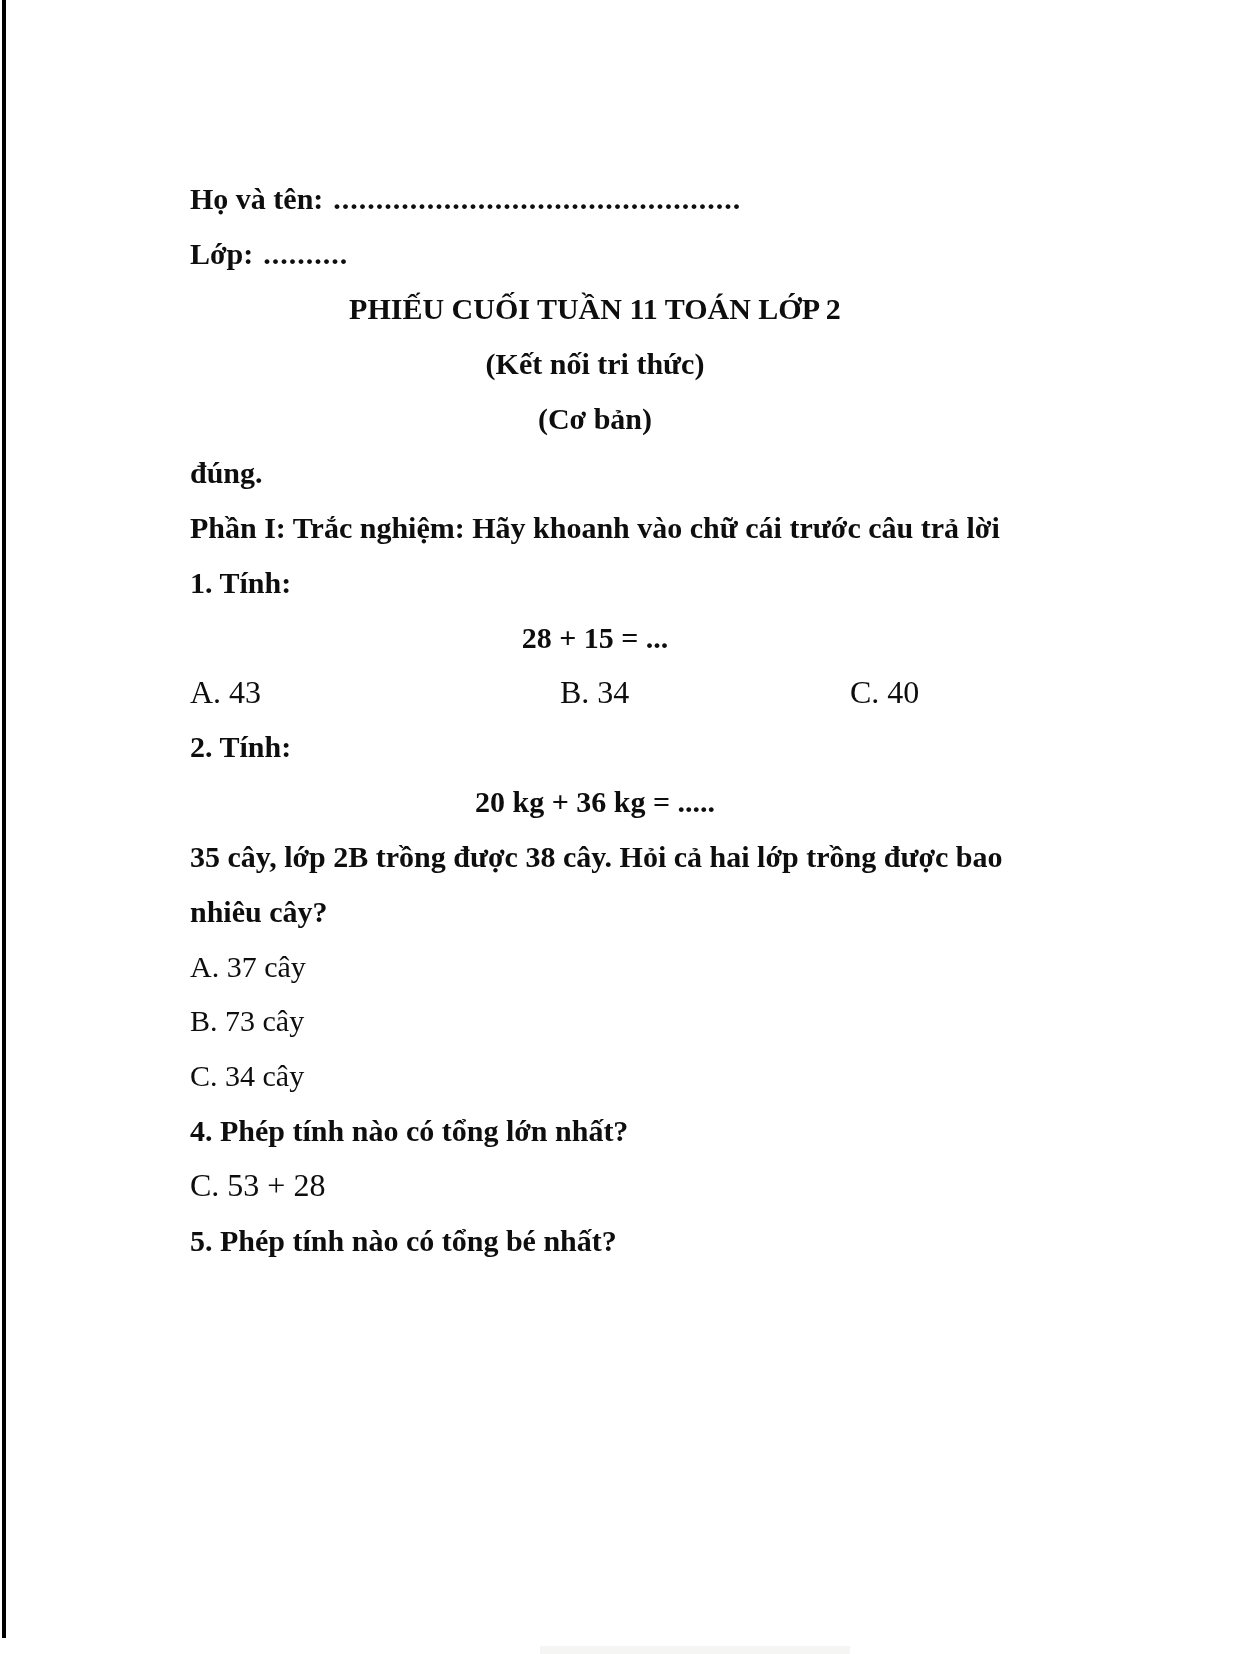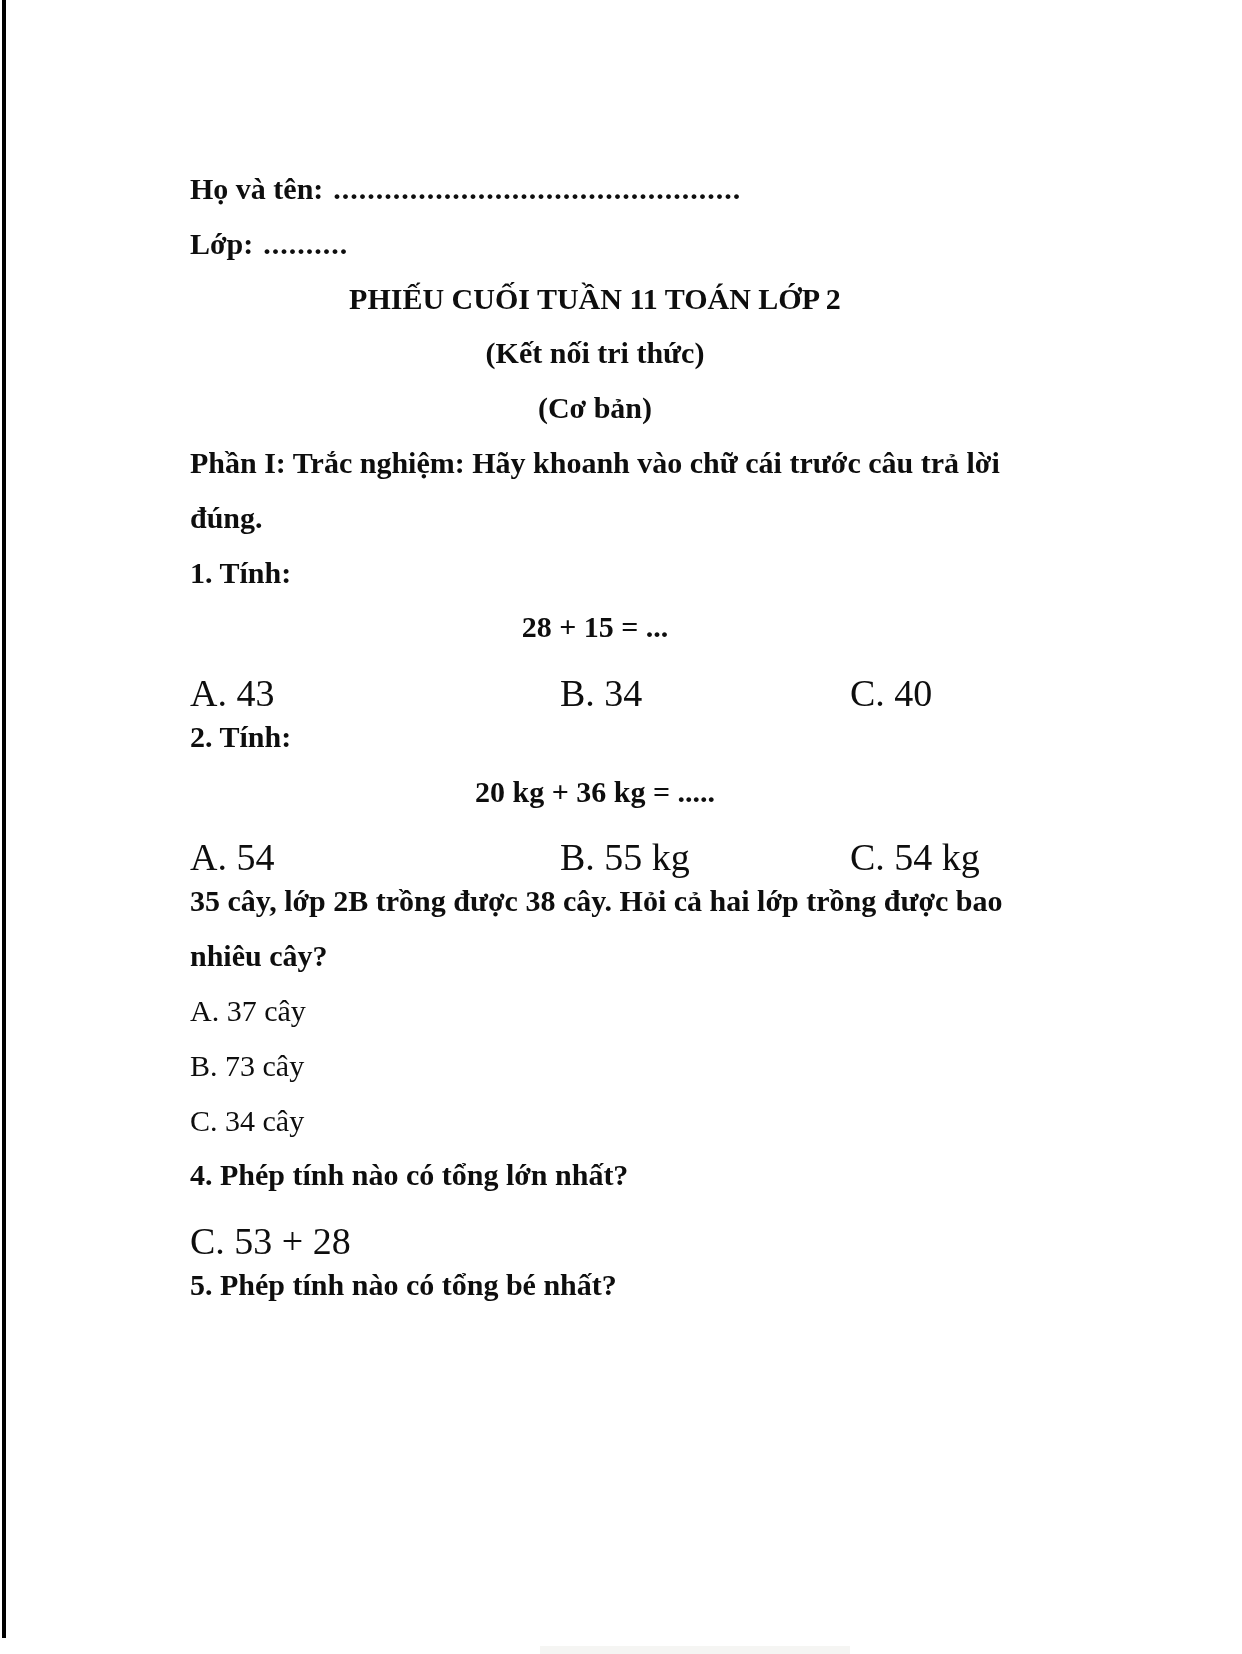--- a/index.html
+++ b/index.html
@@ -26,34 +26,34 @@
   }
   .content {
     position: absolute;
     left: 190px;
     top: 172px;
     width: 810px;
   }
   .line {
     height: 54.8px;
     display: flex;
-    align-items: flex-start;
+    align-items: center;
     font-size: 30px;
     white-space: nowrap;
   }
   .bold { font-weight: bold; }
   .center { justify-content: center; }
   .label-gap { margin-right: 10px; }
   .dots { letter-spacing: 1px; }
   .opts {
     height: 54.8px;
     display: grid;
     grid-template-columns: 370px 290px 1fr;
     align-items: center;
-    font-size: 38px;
+    font-size: 32px;
     white-space: nowrap;
   }
   .watermark-remnant {
     position: absolute;
     left: 540px;
     top: 1646px;
     width: 310px;
     height: 8px;
     background: #f5f5f3;
   }
@@ -75,38 +75,33 @@
       <span class="label-gap">Lớp:</span>
       <span class="dots">..........</span>
     </div>
 
     <div class="line bold center">PHIẾU CUỐI TUẦN 11 TOÁN LỚP 2</div>
 
     <div class="line bold center">(Kết nối tri thức)</div>
 
     <div class="line bold center">(Cơ bản)</div>
 
+    <div class="line bold">đúng.</div>
     <div class="line bold">Phần I: Trắc nghiệm: Hãy khoanh vào chữ cái trước câu trả lời</div>
-    <div class="line bold">đúng.</div>
 
     <div class="line bold">1. Tính:</div>
     <div class="line bold center">28 + 15 = ...</div>
     <div class="opts">
       <span>A. 43</span>
       <span>B. 34</span>
       <span>C. 40</span>
     </div>
 
     <div class="line bold">2. Tính:</div>
     <div class="line bold center">20 kg + 36 kg = .....</div>
-    <div class="opts">
-      <span>A. 54</span>
-      <span>B. 55 kg</span>
-      <span>C. 54 kg</span>
-    </div>
 
     <div class="line bold">35 cây, lớp 2B trồng được 38 cây. Hỏi cả hai lớp trồng được bao</div>
     <div class="line bold">nhiêu cây?</div>
     <div class="line">A. 37 cây</div>
     <div class="line">B. 73 cây</div>
     <div class="line">C. 34 cây</div>
 
     <div class="line bold">4. Phép tính nào có tổng lớn nhất?</div>
     <div class="opts">
       <span>C. 53 + 28</span>

